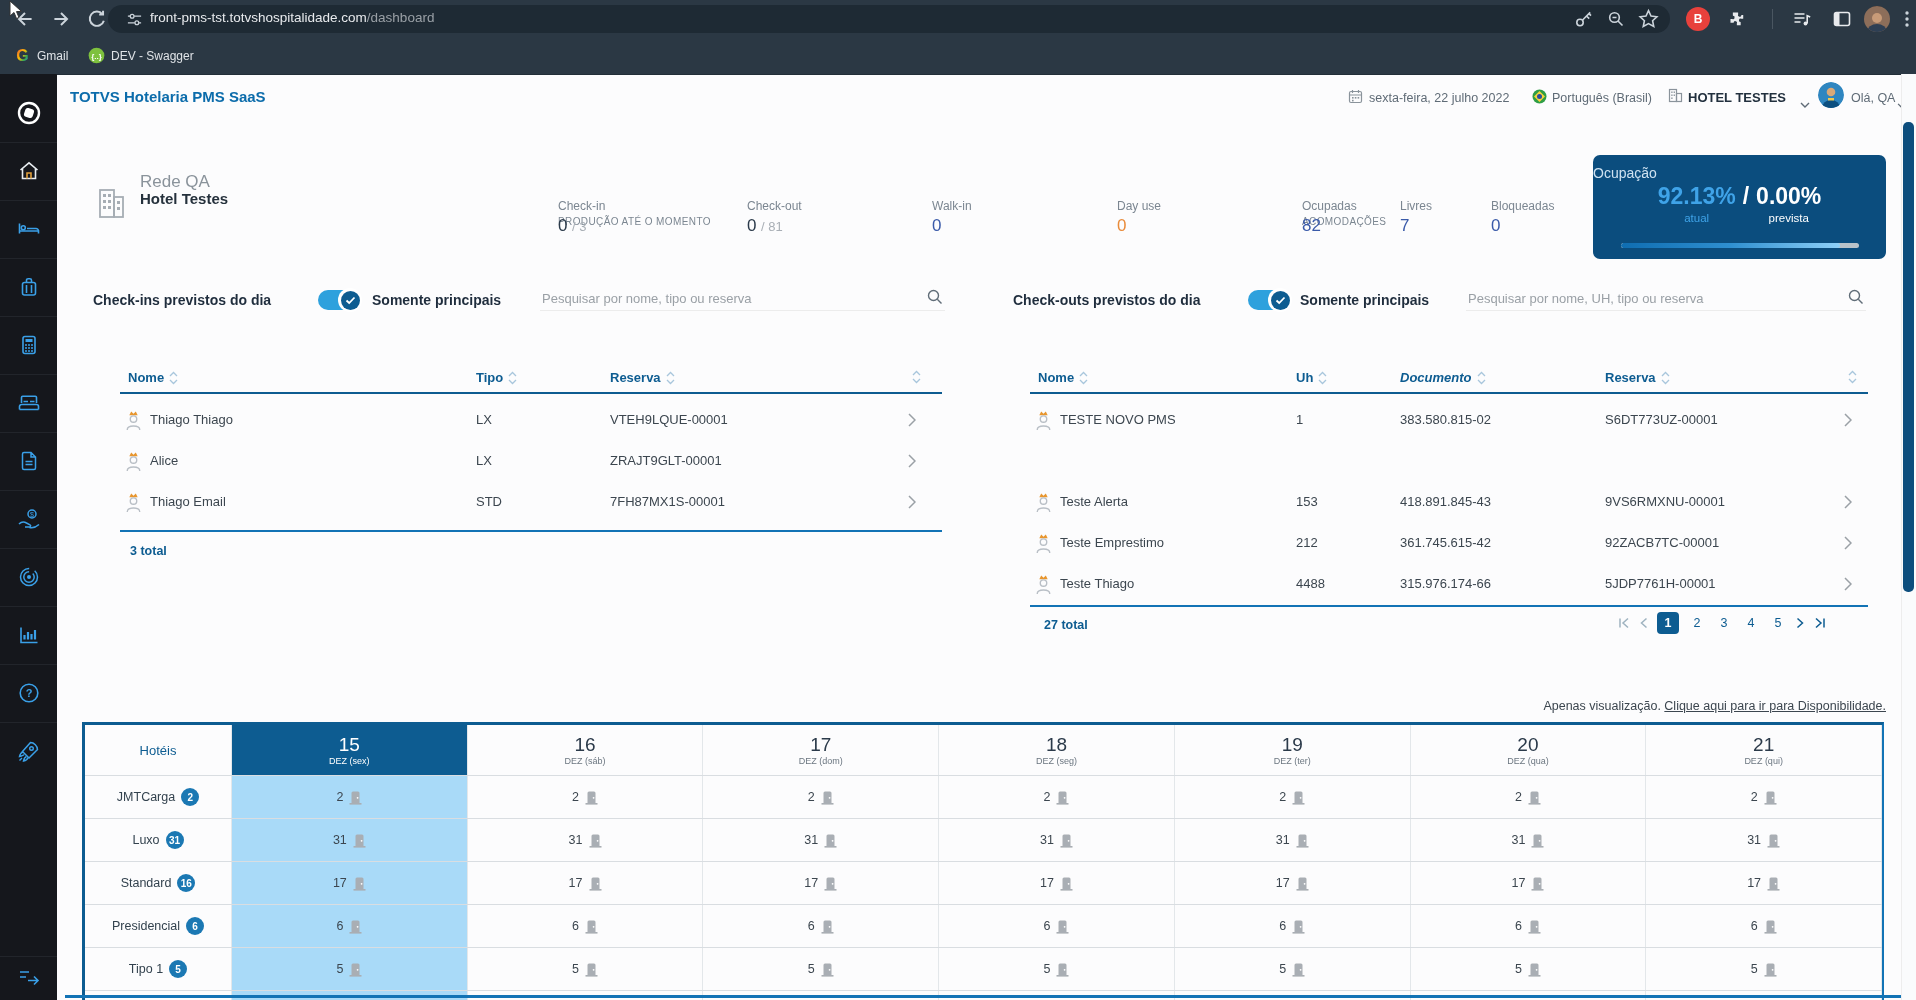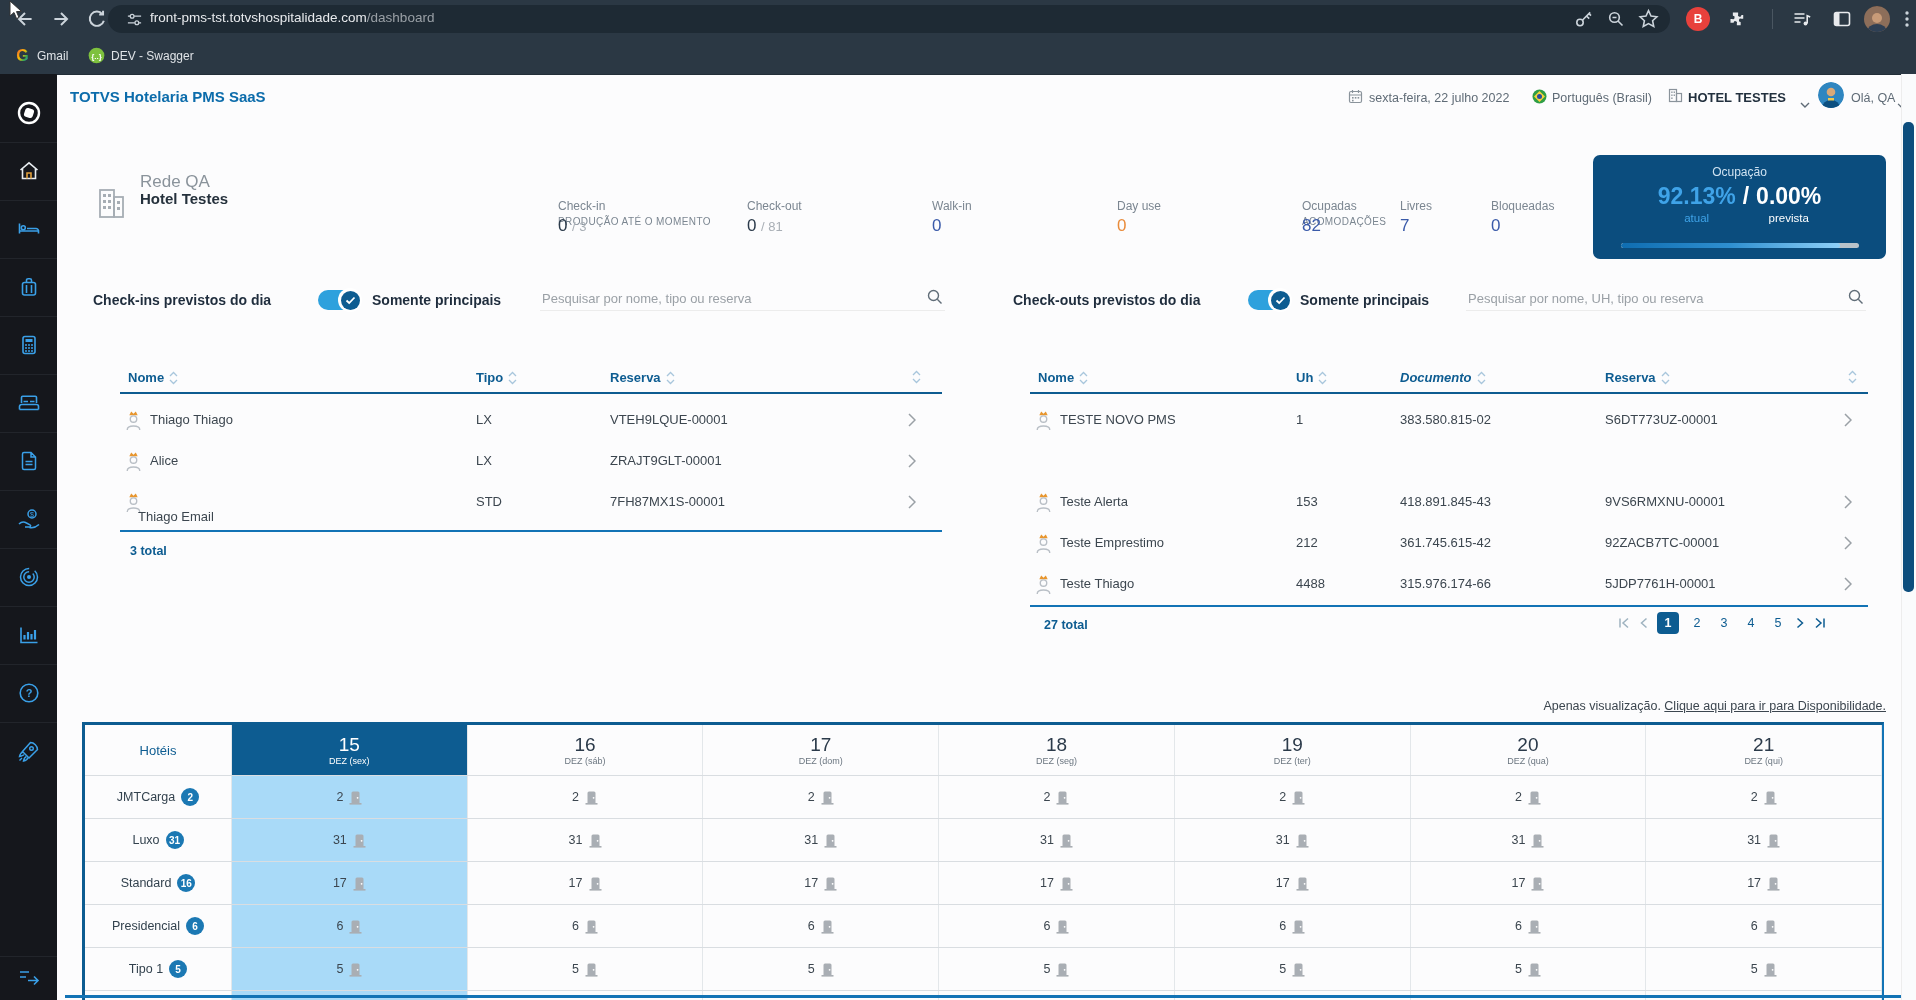--- a/index.html
+++ b/index.html
@@ -29,21 +29,21 @@
 
   
   .lbl-sm{font-size:10px;color:#7b8691;letter-spacing:.4px;margin-top:44px;}
   .stat-lbl{font-size:12px;color:#7b8691;}
   .stat-val{font-size:17px;color:#2b3a4a;}
   .stat-suffix{font-size:13px;color:#a8aeb5;}
   .stat-blue{color:#3a5aa9;}
   .stat-orange{color:#e98b3a;}
 
   .occ-card{left:1593px;top:155px;width:293px;height:104px;background:#0b4d7e;border-radius:7px;color:#fff;}
-  .occ-title{position:absolute;top:10px;left:0;width:100%;text-align:center;font-size:12px;color:#cfe2f1;}
+  .occ-title{position:absolute;top:10px;left:0;width:100%;font-size:14px;color:#cfe2f1;}
   .occ-line{position:absolute;top:28px;left:0;width:100%;display:flex;justify-content:center;align-items:flex-start;gap:7px;}
   .occ-col{display:flex;flex-direction:column;align-items:center;}
   .occ-big{font-size:23px;font-weight:bold;}
   .occ-cur{color:#3fa3e8;}
   .occ-sub{font-size:11.5px;margin-top:2px;}
   .occ-track{position:absolute;left:28px;top:88px;width:238px;height:5px;border-radius:3px;background:#b9c2c9;overflow:hidden;}
   .occ-fill{height:100%;width:92.13%;border-radius:3px;background:linear-gradient(90deg,#0f6db1,#2f8fd0,#8fd0f8);}
 
   
   .sec-title{font-size:14px;font-weight:bold;color:#1f2d3d;top:292px;}
@@ -462,21 +462,21 @@
       <span class="abs rowchev" style="left:788px;top:13px;"><svg width="8" height="14" viewBox="0 0 8 14">
             <path d="M1 1 L7 7 L1 13" stroke="#9aa0a6" stroke-width="1.5" fill="none"></path>
           </svg></span>
     </div>
     <div class="abs" style="left:0;top:120px;width:822px;height:41px;">
       <span class="abs" style="left:4px;top:9px;"><svg width="19" height="22" viewBox="0 0 18 21">
             <path d="M5 6 L6.8 2.5 L9 4.6 L11.2 2.5 L13 6 Z" fill="#e8962e"></path>
             <circle cx="9" cy="9.6" r="3.1" stroke="#b9bfc6" stroke-width="1.3" fill="none"></circle>
             <path d="M3 20 C3 15 15 15 15 20" stroke="#b9bfc6" stroke-width="1.3" fill="none"></path>
           </svg></span>
-      <span class="abs cell" style="left:18px;top:12px;margin-top:15px;">Thiago Email</span>
+      <span class="abs cell" style="left:30px;top:12px;">Thiago Email</span>
       <span class="abs cell" style="left:356px;top:12px;">STD</span>
       <span class="abs cell" style="left:490px;top:12px;">7FH87MX1S-00001</span>
       <span class="abs rowchev" style="left:788px;top:13px;"><svg width="8" height="14" viewBox="0 0 8 14">
             <path d="M1 1 L7 7 L1 13" stroke="#9aa0a6" stroke-width="1.5" fill="none"></path>
           </svg></span>
     </div>
     <div class="abs bline" style="left:0;top:168px;width:822px;"></div>
     <div class="abs total" style="left:10px;top:182px;">3 total</div>
   </div>
 

